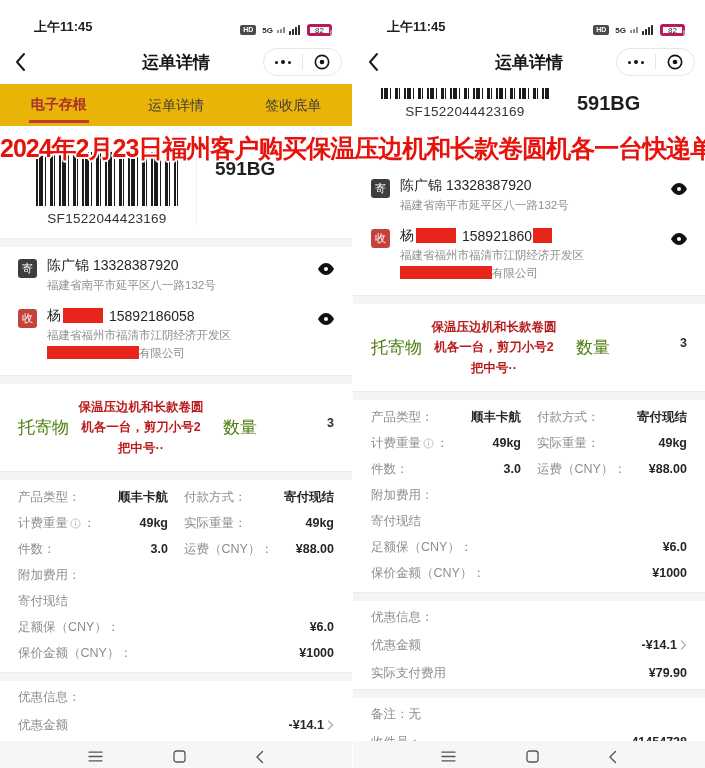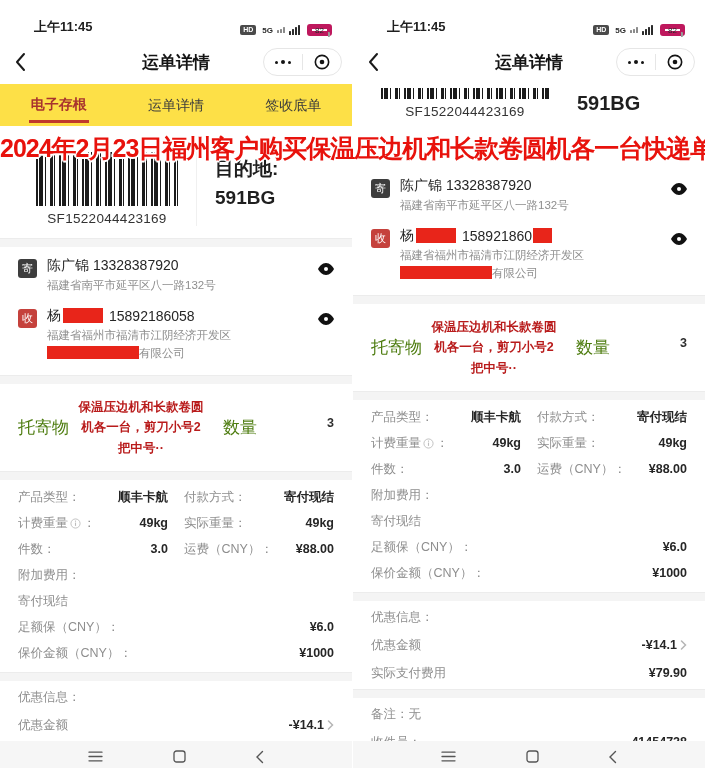--- a/index.html
+++ b/index.html
@@ -12,36 +12,36 @@
 
   
   .statusbar { height:36px; display:flex; align-items:flex-end; justify-content:space-between; padding:0 20px 4px 34px; }
   .time { font-size:13px; color:#1f1f1f; font-weight:600; }
   .sicons { display:flex; align-items:center; gap:4px; }
   .hd-badge { background:#4a4a4a; color:#fff; font-size:7px; font-weight:700; border-radius:2px; padding:1px 3px; line-height:1.2; }
   .net-label { font-size:8px; color:#2b2b2b; font-weight:700; margin-left:2px; }
   .bars { display:flex; align-items:flex-end; gap:1px; }
   .bars i { display:block; width:2px; background:#2b2b2b; border-radius:0.5px; }
   .bars.small i { background:#8b8b8b; }
-  .battery { position:relative; width:25px; height:12px; border:5px solid #be185d; border-radius:3px; display:flex; align-items:center; justify-content:center; font-size:8px; color:#2b2b2b; margin-left:3px; }
+  .battery { position:relative; width:25px; height:12px; border:3px solid #be185d; border-radius:3px; display:flex; align-items:center; justify-content:center; font-size:8px; color:#2b2b2b; margin-left:3px; }
   .battery::after { content:""; position:absolute; right:-3px; top:3px; width:2px; height:5px; background:#9a9a9a; border-radius:0 1px 1px 0; }
 
   
   .navbar { position:relative; height:44px; display:flex; align-items:center; padding:0 14px; }
   .back-btn { width:26px; height:30px; display:flex; align-items:center; cursor:pointer; }
   .nav-title { position:absolute; left:50%; transform:translateX(-50%); font-size:17px; font-weight:600; color:#141414; }
   .capsule { position:absolute; right:10px; top:8px; height:28px; display:flex; align-items:center; border:1px solid #e6e6e6; border-radius:15px; background:#fff; }
   .capsule .half { width:38px; display:flex; justify-content:center; align-items:center; cursor:pointer; }
   .capsule .cdiv { width:1px; height:16px; background:#e6e6e6; }
   .dots { display:flex; gap:3px; align-items:center; }
   .dots i { display:block; width:4px; height:4px; border-radius:50%; background:#141414; }
   .dots i.sm { width:3px; height:3px; }
 
   
-  .tabbar { height:42px; display:flex; align-items:center; background:#fde047; }
+  .tabbar { height:42px; display:flex; align-items:center; background:#eab308; }
   .tab { flex:1; text-align:center; font-size:14px; color:#3c3c3c; cursor:pointer; }
   .tab .tlabel { display:inline-block; padding:8px 2px 6px; }
   .tab.active { color:#a8332e; font-weight:700; }
   .tab.active .tlabel { border-bottom:3px solid #c0392b; }
 
   
   .barcode-card { display:flex; padding:26px 18px 12px; }
   .bc-left { width:178px; }
   .barcode { height:54px; width:142px; margin:0 auto;
     background:repeating-linear-gradient(90deg,#1b1b1b 0 2px,#fff 2px 3px,#1b1b1b 3px 7px,#fff 7px 9px,#1b1b1b 9px 10px,#fff 10px 14px,#1b1b1b 14px 17px,#fff 17px 18px,#1b1b1b 18px 19px,#fff 19px 23px); }
@@ -157,21 +157,20 @@
       <span class="tab"><span class="tlabel">运单详情</span></span>
       <span class="tab"><span class="tlabel">签收底单</span></span>
     </div>
 
     <div class="barcode-card">
       <div class="bc-left">
         <div class="barcode"></div>
         <div class="barcode-num">SF1522044423169</div>
       </div>
       <div class="bc-right">
-        <div>目的地:</div>
         <div>591BG</div>
       </div>
     </div>
 
     <div class="gap"></div>
 
     <div class="addr-card">
       <div class="addr-row">
         <span class="badge send">寄</span>
         <span class="addr-main">

